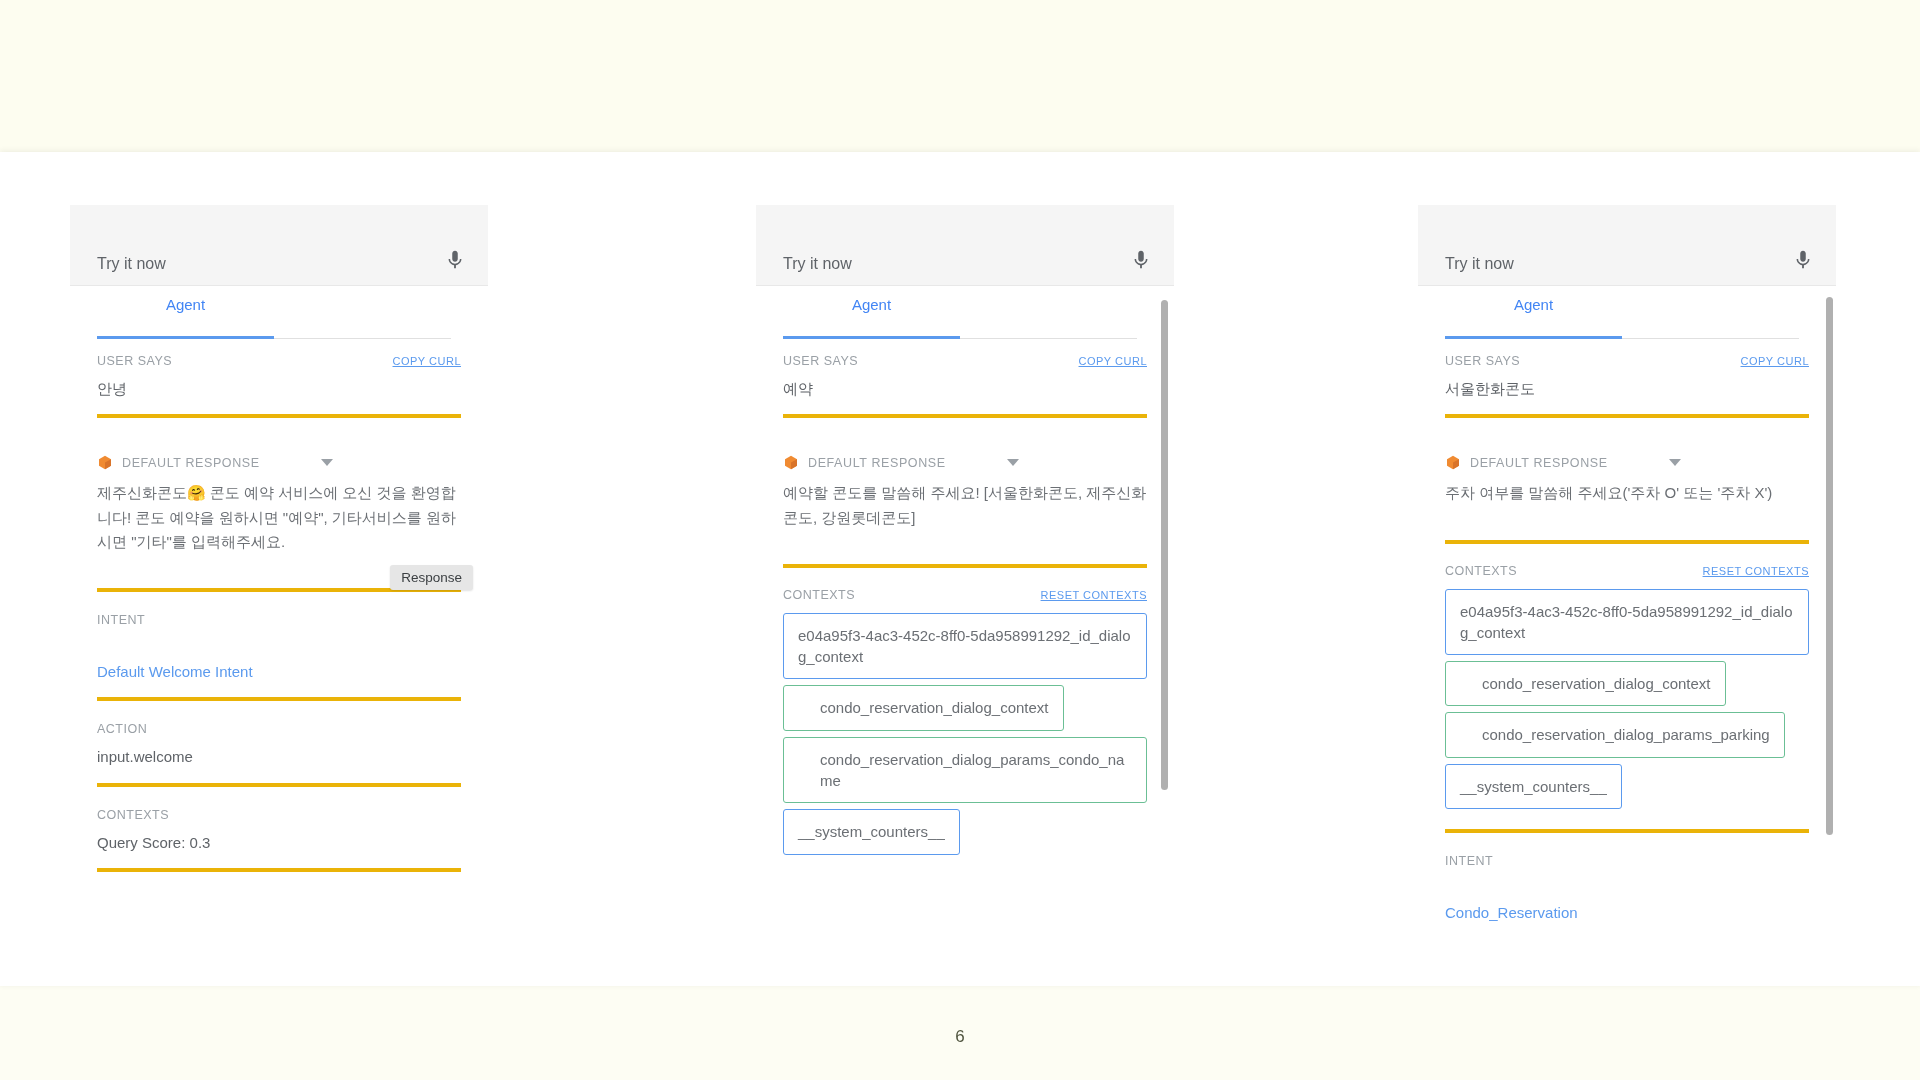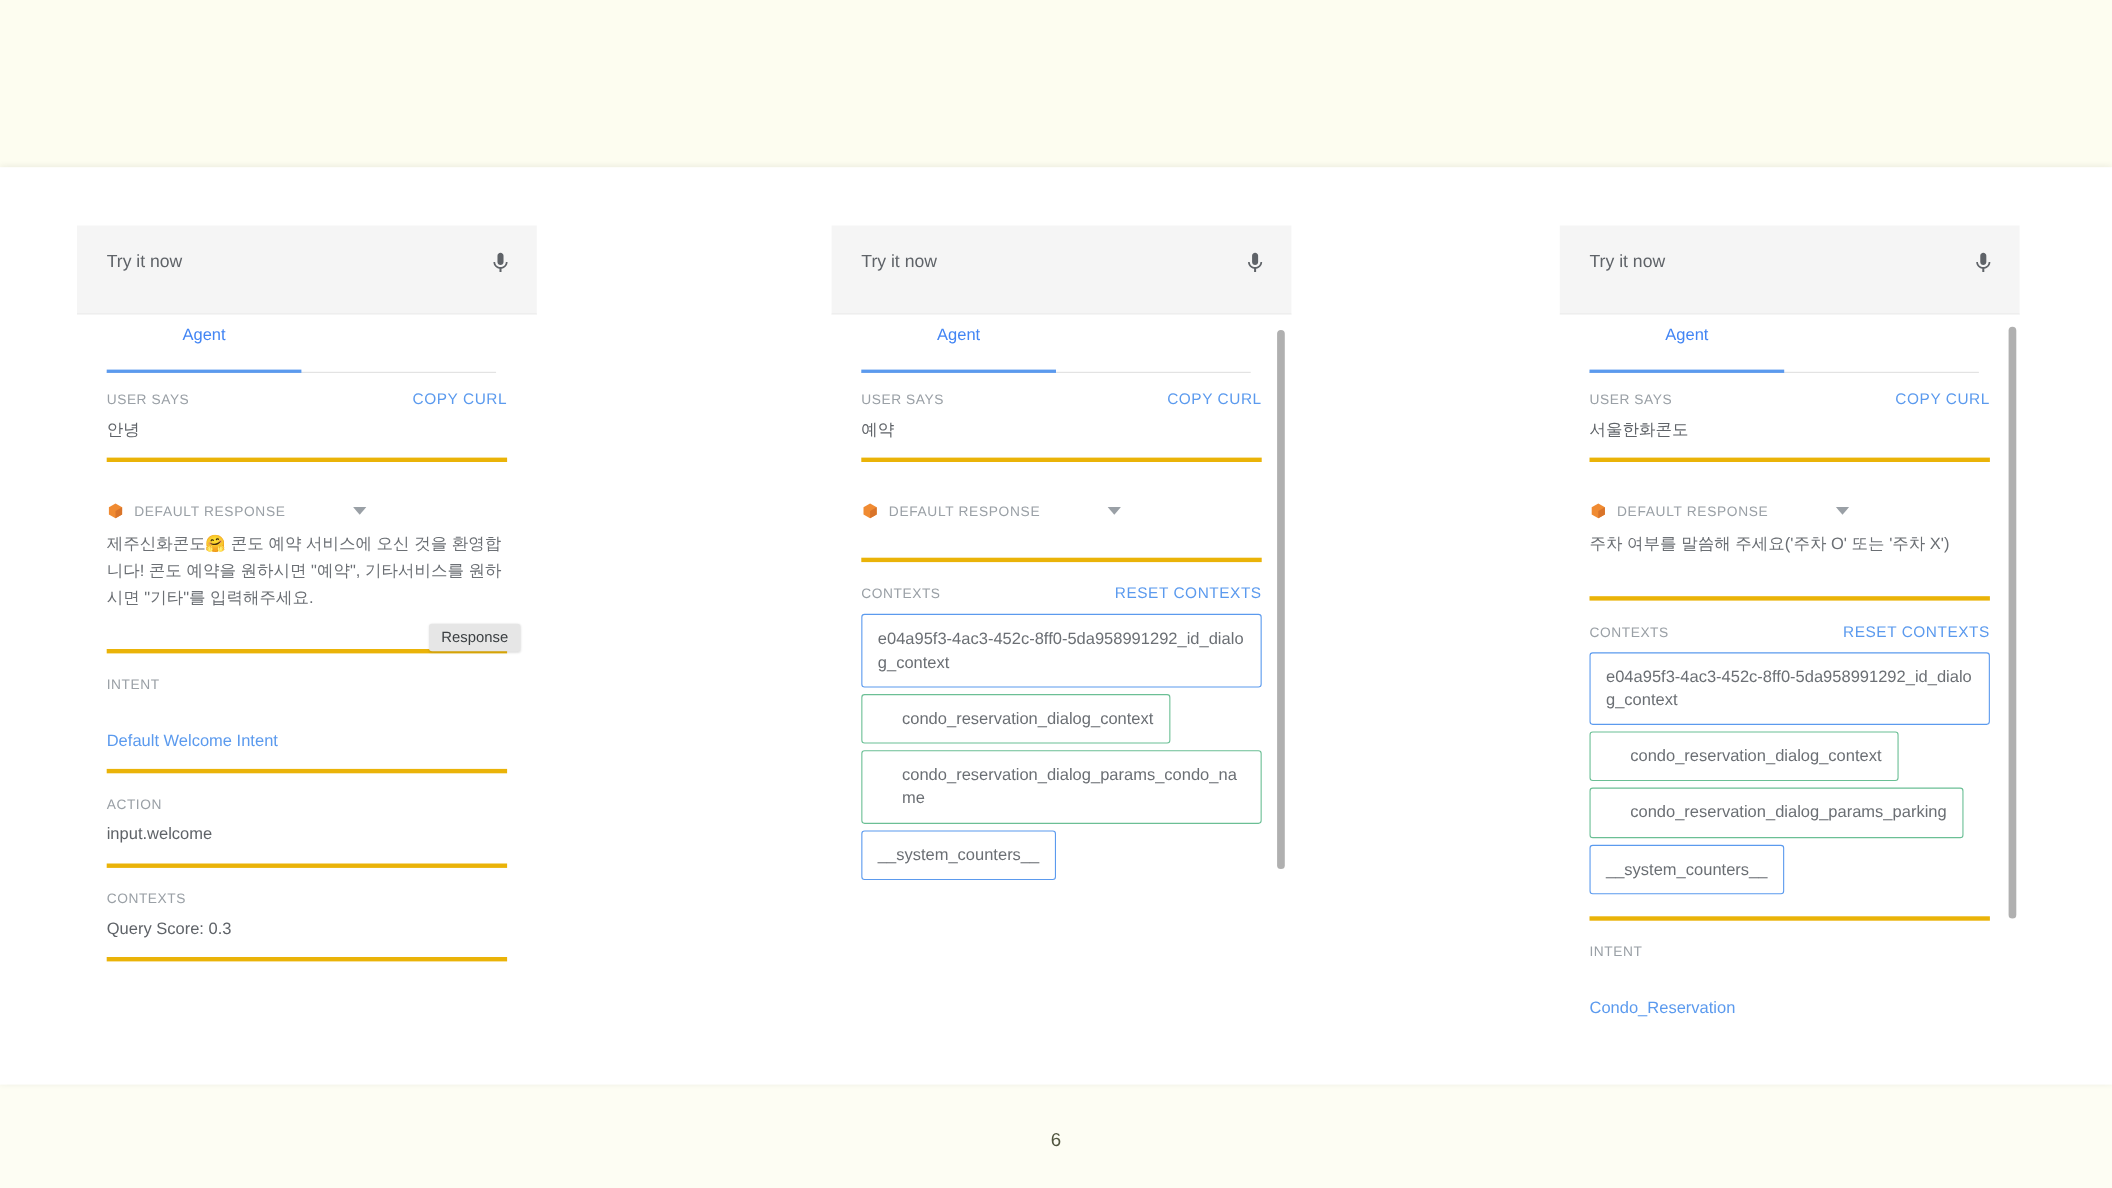--- a/index.html
+++ b/index.html
@@ -46,21 +46,21 @@
     font-size: 13px;
   }
   .panel-1 { left: 70px; }
   .panel-2 { left: 756px; }
   .panel-3 { left: 1418px; }
 
   .tryit-bar {
     height: 81px;
     background: #f5f5f5;
     border-bottom: 1px solid #e8e8e8;
-    display: flex; align-items: center;
+    display: flex; align-items: flex-end;
     padding: 0 22px 12px 27px;
     justify-content: space-between;
   }
   .tryit-text { font-size: 16px; color: #5f6368; }
   .mic-icon { width: 22px; height: 26px; display:block; }
 
   .tabs-row {
     position: relative;
     height: 48px;
     background: #fff;
@@ -90,21 +90,21 @@
     border-bottom: 4px solid #eab308;
     position: relative;
   }
   .sec-head {
     display: flex; justify-content: space-between; align-items: baseline;
   }
   .sec-label {
     font-size: 12.5px; color: #9aa0a6; letter-spacing: 0.5px;
   }
   .sec-action {
-    font-size: 14px; color: #5b9aee; letter-spacing: 0.5px; font-weight: 500;
+    font-size: 11px; color: #5b9aee; letter-spacing: 0.5px; font-weight: 500; text-decoration: underline;
   }
   .sec-value {
     margin-top: 9px;
     font-size: 15px; color: #5f6368; line-height: 1.55;
   }
   .sec-value.link { color: #5b9aee; margin-top: 33px; }
 
   .resp-head {
     display: flex; align-items: center; gap: 9px; margin-top: 16px;
   }
@@ -250,20 +250,21 @@
           <div class="resp-head">
             <span class="cube-icon">
               <svg viewBox="0 0 24 24" width="16" height="17">
                   <path fill="#f08b32" d="M12 2l9 5v10l-9 5-9-5V7z"></path>
                   <path fill="#d9742a" d="M12 12l9-5v10l-9 5z"></path>
                 </svg>
             </span>
             <span class="resp-label">DEFAULT RESPONSE</span>
             <span class="caret"></span>
           </div>
+          <div class="resp-text">예약할 콘도를 말씀해 주세요! [서울한화콘도, 제주신화콘도, 강원롯데콘도]</div>
           <div class="resp-spacer"></div>
         </div>
 
         <div class="section" style="border-bottom:none;">
           <div class="sec-head">
             <span class="sec-label">CONTEXTS</span>
             <span class="sec-action">RESET CONTEXTS</span>
           </div>
           <div class="ctx-list">
             <div class="ctx-chip full">e04a95f3-4ac3-452c-8ff0-5da958991292_id_dialog_context</div>

